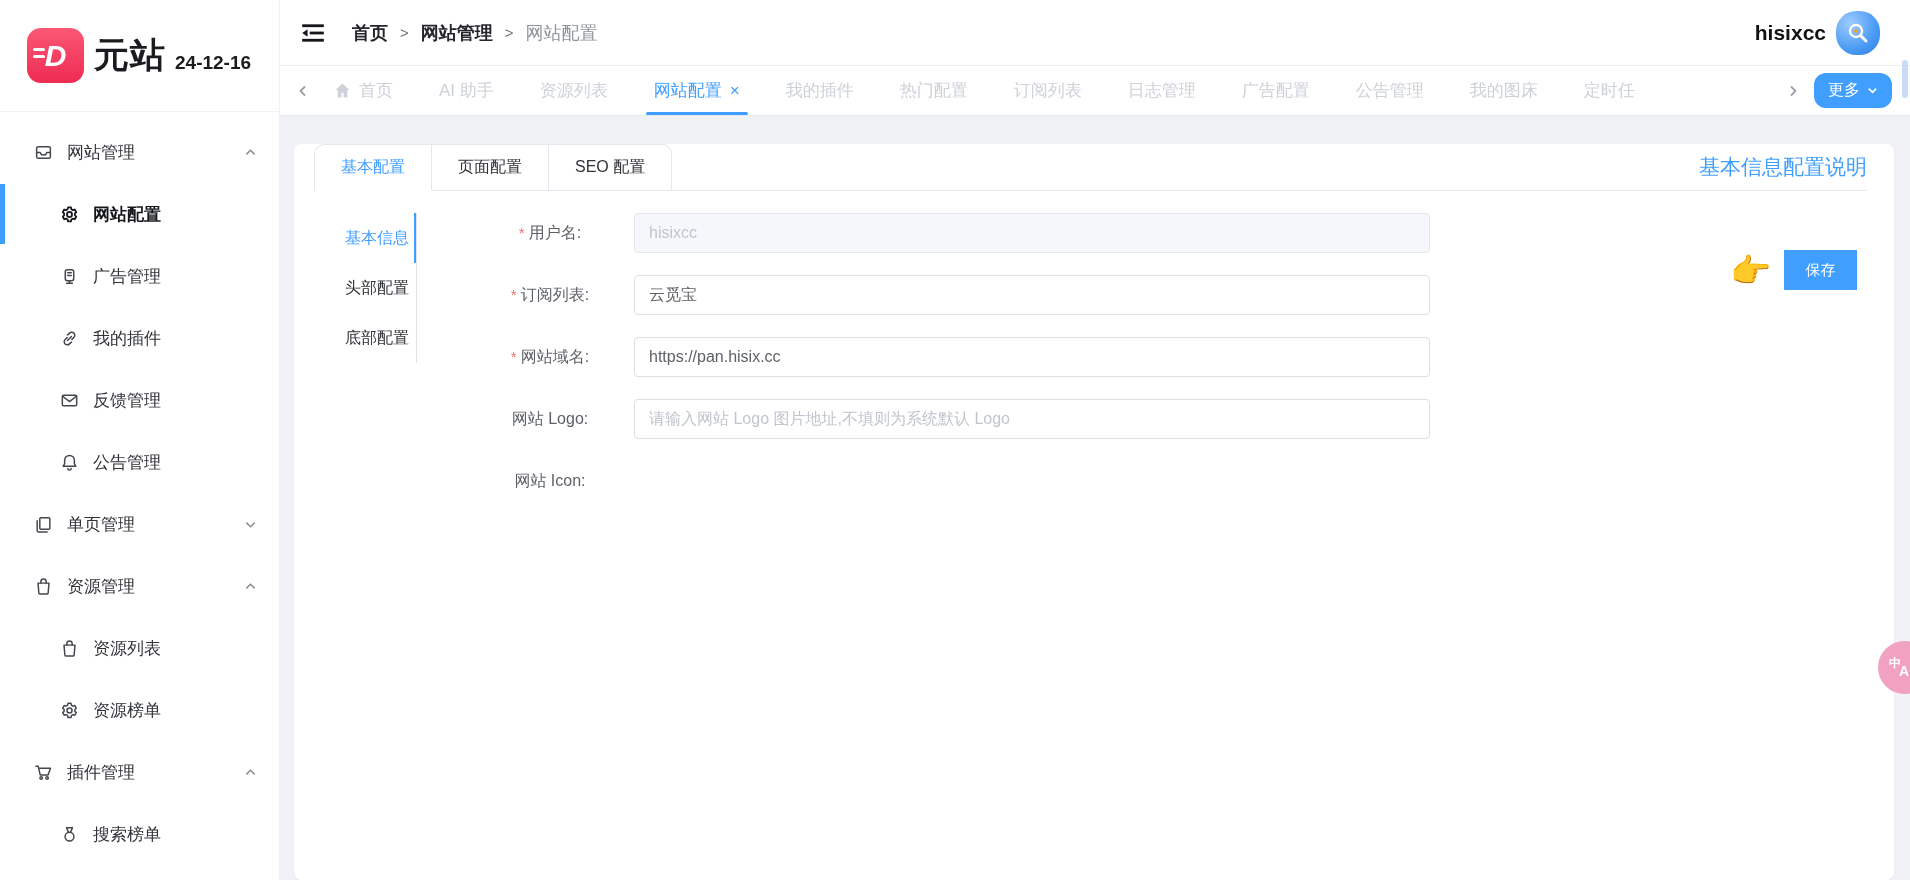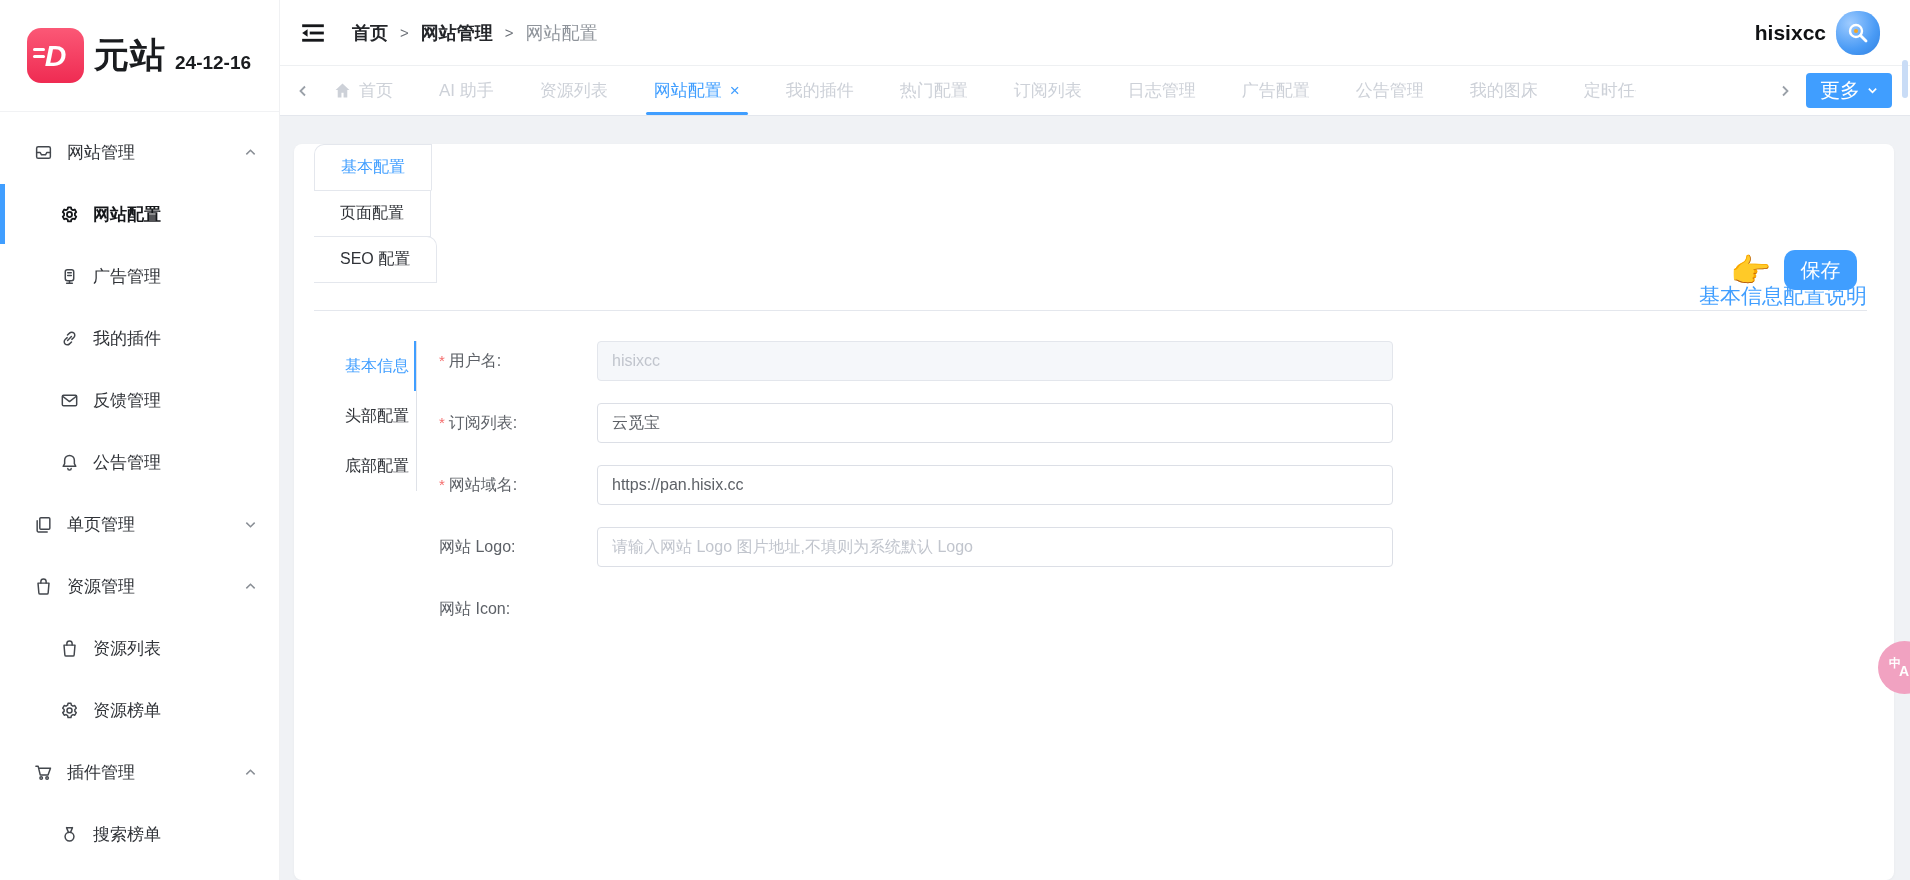--- a/index.html
+++ b/index.html
@@ -56,62 +56,62 @@
     overflow:hidden; flex:1; min-width:0; }
   .tab { height:100%; display:flex; align-items:center; gap:8px; font-size:17px;
     color:#cdd1d8; cursor:pointer; position:relative; white-space:nowrap; flex:none; }
   .tab .home-ic { width:17px; height:17px; fill:#cdd1d8; }
   .tab.active { color:#409eff; font-weight:500; }
   .tab.active::after { content:""; position:absolute; left:-8px; right:-8px; bottom:0;
     height:3px; border-radius:2px; background:#409eff; }
   .tab .x { font-size:17px; color:#409eff; }
   .tab.clipped .tlabel { display:inline-block; max-width:52px; overflow:hidden; }
   .more-btn { margin-left:14px; height:35px; padding:0 14px; background:#409eff; color:#fff;
-    font-size:20px; border:none; border-radius:4px; display:flex; align-items:center; gap:7px;
+    font-size:16px; border:none; border-radius:12px; display:flex; align-items:center; gap:7px;
     cursor:pointer; flex:none; }
   .more-btn svg { width:11px; height:11px; }
 
   
   .content { flex:1; background:#f0f2f5; padding:14px 16px 14px 14px; position:relative; }
   .card { background:#fff; border-radius:8px; height:100%; position:relative;
     box-shadow:0 1px 3px rgba(0,0,0,.04); }
 
-  .ctabs { display:flex; align-items:flex-start; margin:14px 27px 8px 20px;
-    border-bottom:1px solid #e4e7ed;flex-direction:column; }
+  .ctabs { display:flex; align-items:flex-end; margin:14px 27px 0 20px;
+    border-bottom:1px solid #e4e7ed; }
   .ctab { height:47px; padding:0 26px; display:flex; align-items:center; font-size:16px;
     color:#2f3237; background:#fff; border:1px solid #e4e7ed; border-bottom:1px solid #e4e7ed;
     margin-bottom:-1px; cursor:pointer; }
   .ctab + .ctab { border-left:none; }
   .ctab:first-child { border-radius:10px 0 0 0; }
   .ctab:nth-child(3) { border-radius:0 10px 0 0; }
   .ctab.active { color:#409eff; border-bottom:1px solid #fff; }
   .help-link { margin-left:auto; align-self:center; font-size:21px; color:#409eff;
     cursor:pointer; text-decoration:none; }
 
-  .card-body { display:flex; padding:22px 20px 0 51px; }
+  .card-body { display:flex; padding:22px 20px 0 51px;gap:37px; }
   .snav { width:72px; border-right:1px solid #dfe2e8; align-self:flex-start; }
   .snav-item { height:50px; display:flex; align-items:center; font-size:16px; color:#2f3237;
     cursor:pointer; }
   .snav-item.active { color:#409eff; box-shadow:inset -2px 0 0 #409eff; }
 
   .form { margin-left:22px; }
   .frow { display:flex; align-items:center; margin-bottom:22px; }
-  .flabel { width:158px; text-align:left; padding-right:10px; font-size:16px; color:#5d6167;
+  .flabel { width:158px; text-align:center; padding-right:10px; font-size:16px; color:#5d6167;
     line-height:40px; white-space:nowrap; }
   .req { color:#f56c6c; font-style:normal; margin-right:4px; font-size:15px; }
   .finput { width:796px; height:40px; border:1px solid #dcdfe6; border-radius:4px;
     padding:0 14px; font-size:16px; color:#5d6167; background:#fff; outline:none;
     font-family:inherit; }
   .finput::placeholder { color:#c1c5cd; opacity:1; }
   .finput:disabled { background:#f5f7fa; color:#c1c5cd; border-color:#e3e6ec; }
 
   .save-wrap { position:absolute; top:106px; right:37px; display:flex; align-items:center; gap:13px; }
   .pointer-emoji { font-size:33px; line-height:1; }
-  .save-btn { width:73px; height:40px; background:#409eff; color:#fff; font-size:20px;
-    border:none; border-radius:11px; cursor:pointer; font-family:inherit; }
+  .save-btn { width:73px; height:40px; background:#409eff; color:#fff; font-size:15px;
+    border:none; border-radius:0; cursor:pointer; font-family:inherit; }
 
   
   .fab { position:fixed; right:-21px; top:641px; width:53px; height:53px; border-radius:50%;
     background:#f1a2c1; cursor:pointer; }
   .fab .tr { position:absolute; left:11px; top:14px; color:#fff; }
   .fab .zh { font-size:12px; font-weight:700; position:absolute; left:0; top:0; }
   .fab .en { font-size:14px; font-weight:700; position:absolute; left:10px; top:8px; }
   .scroll-thumb { position:fixed; right:2px; top:60px; width:6px; height:38px; border-radius:3px;
     background:#c9dcf6; }
 </style>

